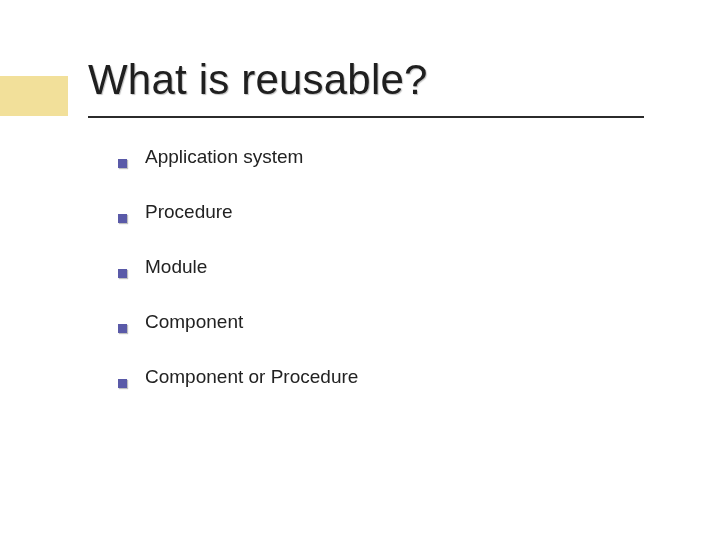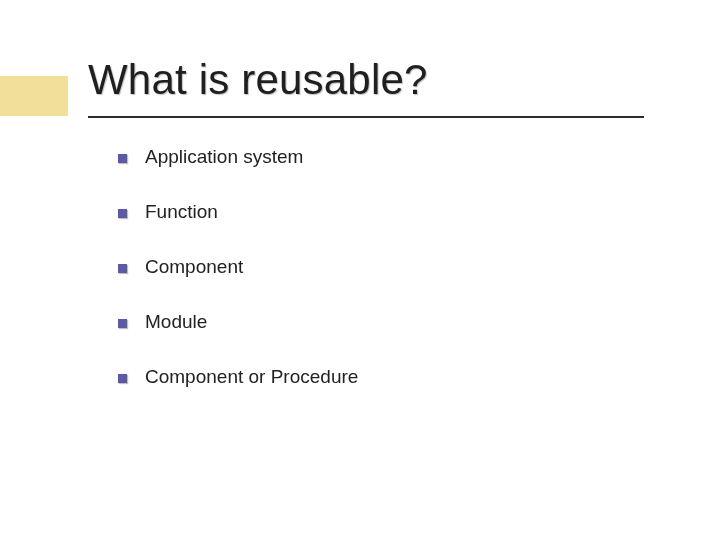--- a/index.html
+++ b/index.html
@@ -44,21 +44,21 @@
     background: #2b2b2b;
   }
   .bullets {
     position: absolute;
     top: 146px;
     left: 118px;
     width: 520px;
   }
   .bullet-row {
     display: flex;
-    align-items: center;
+    align-items: flex-end;
     margin-bottom: 33px;
   }
   .bullet-square {
     width: 9px;
     height: 9px;
     background: #5a5aa8;
     flex: 0 0 auto;
     margin-top: 2px;
     box-shadow: 1px 1px 1px rgba(0,0,0,0.25);
   }
@@ -77,28 +77,28 @@
   <div class="title">What is reusable?</div>
   <div class="title-underline"></div>
 
   <div class="bullets">
     <div class="bullet-row">
       <div class="bullet-square"></div>
       <div class="bullet-text">Application system</div>
     </div>
     <div class="bullet-row">
       <div class="bullet-square"></div>
-      <div class="bullet-text">Function</div>
+      <div class="bullet-text">Procedure</div>
+    </div>
+    <div class="bullet-row">
+      <div class="bullet-square"></div>
+      <div class="bullet-text">Module</div>
     </div>
     <div class="bullet-row">
       <div class="bullet-square"></div>
       <div class="bullet-text">Component</div>
-    </div>
-    <div class="bullet-row">
-      <div class="bullet-square"></div>
-      <div class="bullet-text">Module</div>
     </div>
     <div class="bullet-row">
       <div class="bullet-square"></div>
       <div class="bullet-text">Component or Procedure</div>
     </div>
   </div>
 </div>
 
 </body></html>

